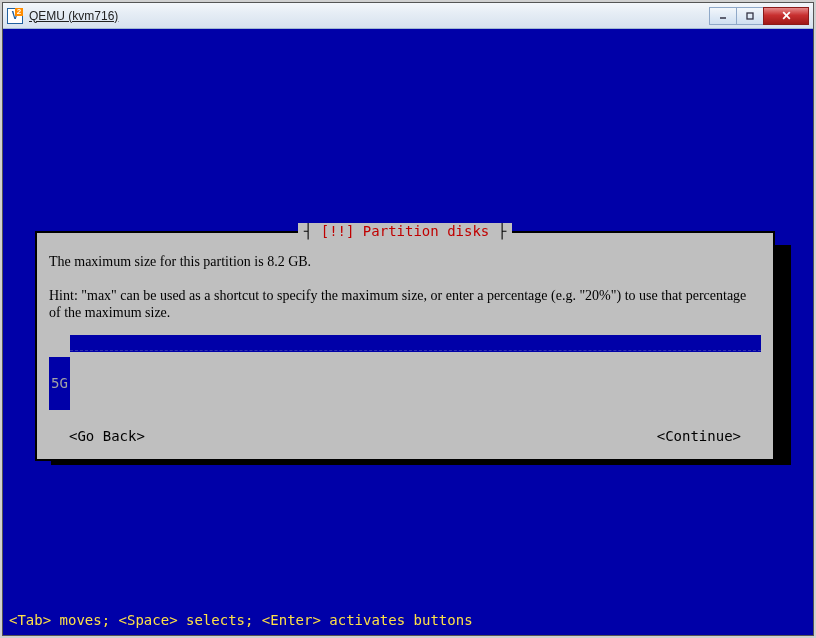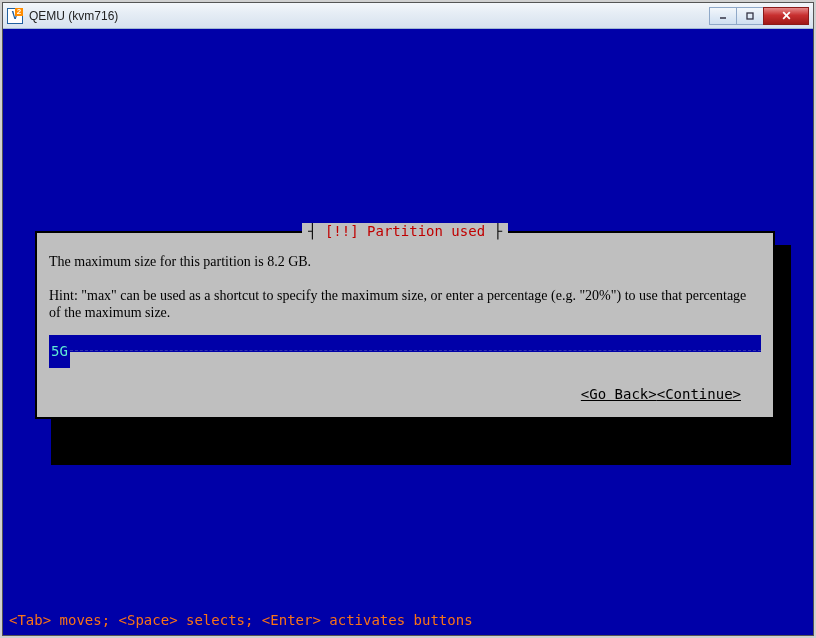--- a/index.html
+++ b/index.html
@@ -45,21 +45,21 @@
     content: "2";
     position: absolute;
     right: -1px; top: -1px;
     background: #ff8c00;
     color: #fff;
     font-size: 8px;
     width: 8px; height: 8px;
     line-height: 8px;
     text-align: center;
   }
-  .titlebar .title { flex: 1; }
+  .titlebar .title { flex: 1; text-decoration: underline; }
   .winbtns { display: flex; gap: 0; }
   .winbtn {
     width: 28px; height: 18px;
     background: linear-gradient(to bottom, #f2f6fb, #cfdff1);
     border: 1px solid #8fa8c8;
     display: flex; align-items: center; justify-content: center;
     font-size: 10px;
     color: #334;
     margin-left: -1px;
   }
@@ -117,51 +117,51 @@
     margin-top: 10px;
   }
   .dialog-body p { white-space: pre-wrap; font-family: Liberation Serif, serif; }
   .input-row {
     margin-top: 14px;
     display: flex;
     width: 100%;
   }
   .input-val {
     background: #0000a8;
-    color: #5eead4;
-    padding: 8px 2px;
+    color: #a3a3a3;
+    padding: 18px 2px;
     white-space: pre;
+    margin-top: 22px;
   }
   .input-underline {
     flex: 1;
     background: #0000a8;
     height: 17px;
     position: relative;
   }
   .input-underline::after {
     content: "";
     position: absolute;
     left: 0; right: 0; bottom: 1px;
     border-bottom: 1.5px dashed #bfbfbf;
     opacity: 0.25;
   }
   .btn-row {
     display: flex;
-    justify-content: flex-end;
+    justify-content: space-between;
     margin-top: 18px;
     padding: 0 20px;
-    text-decoration: underline;
   }
   .tui-btn { color: #000; cursor: pointer; }
 
   .footer {
     position: absolute;
     left: 6px;
     bottom: 6px;
-    color: #f97316;
+    color: #fde047;
   }
 </style>
 </head>
 <body>
 
 <div class="window">
   <div class="titlebar">
     <span class="vnc-icon">V</span>
     <span class="title">QEMU (kvm716)</span>
     <div class="winbtns">
@@ -184,21 +184,21 @@
     </div>
   </div>
 
   <div class="terminal">
 
     <div class="dialog-shadow"></div>
 
     <div class="dialog">
       <div class="dialog-title-wrap">
         <span class="dialog-title">
-          <span class="bracket">┤ </span><span>[!!]</span> <span>Partition used</span><span class="bracket"> ├</span>
+          <span class="bracket">┤ </span><span>[!!]</span> <span>Partition disks</span><span class="bracket"> ├</span>
         </span>
       </div>
 
       <div class="dialog-body">
         <p>The maximum size for this partition is 8.2 GB.</p>
         <p style="margin-top:17px">Hint: "max" can be used as a shortcut to specify the maximum size, or enter a percentage (e.g. "20%") to use that percentage of the maximum size.</p>
 
         <div class="input-row">
           <span class="input-val">5G</span>
           <span class="input-underline"></span>

